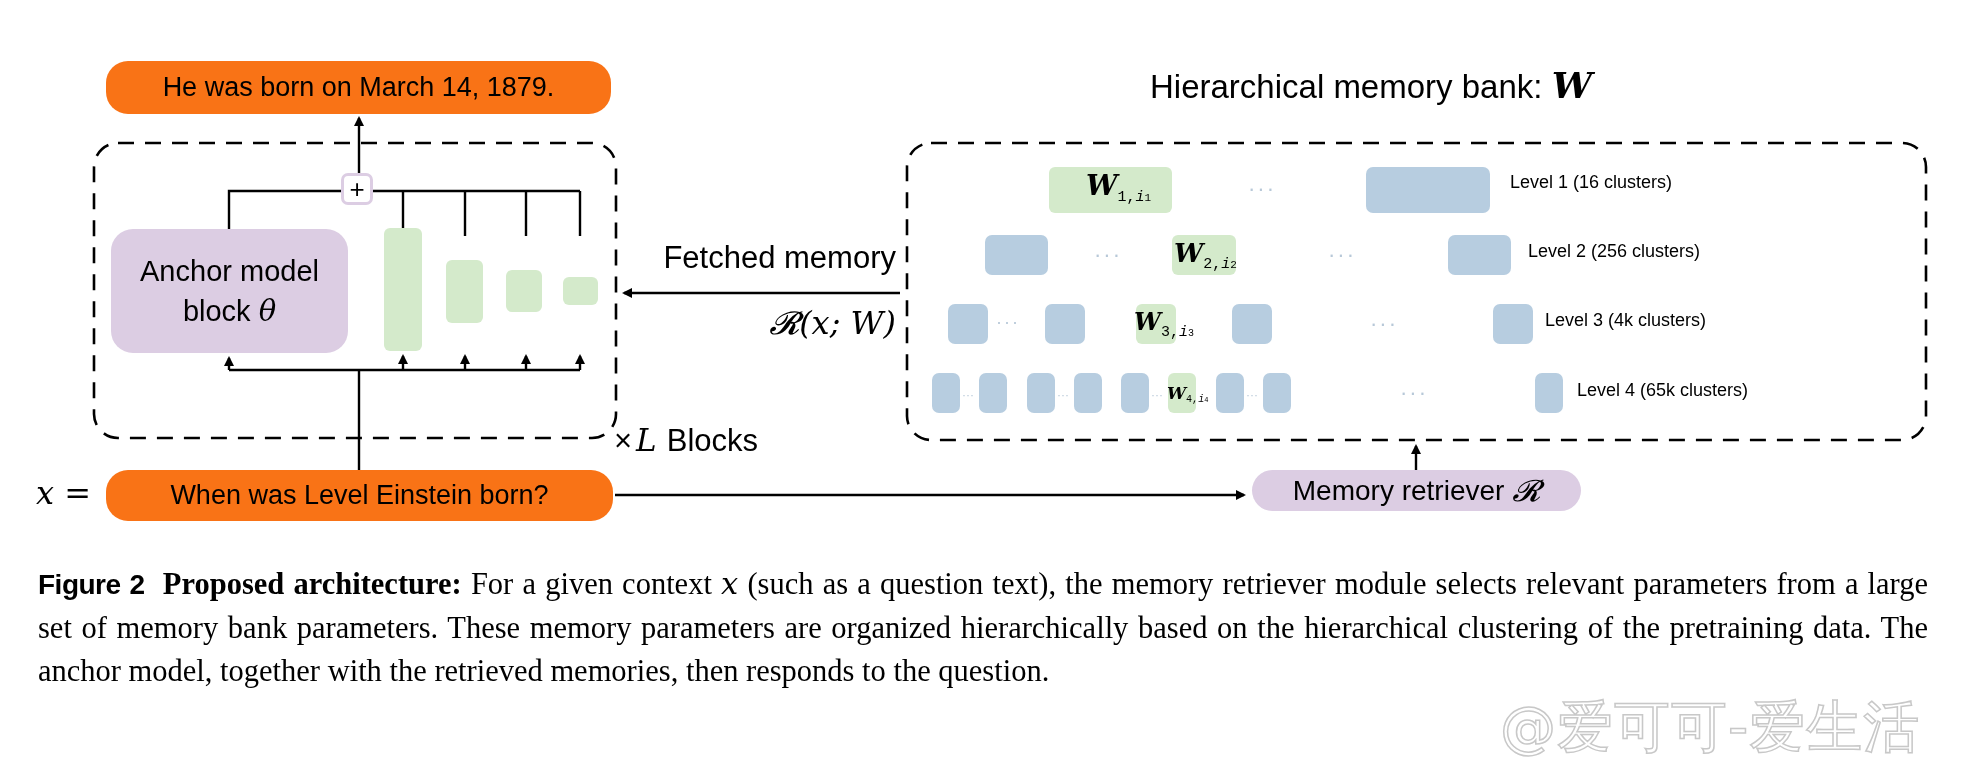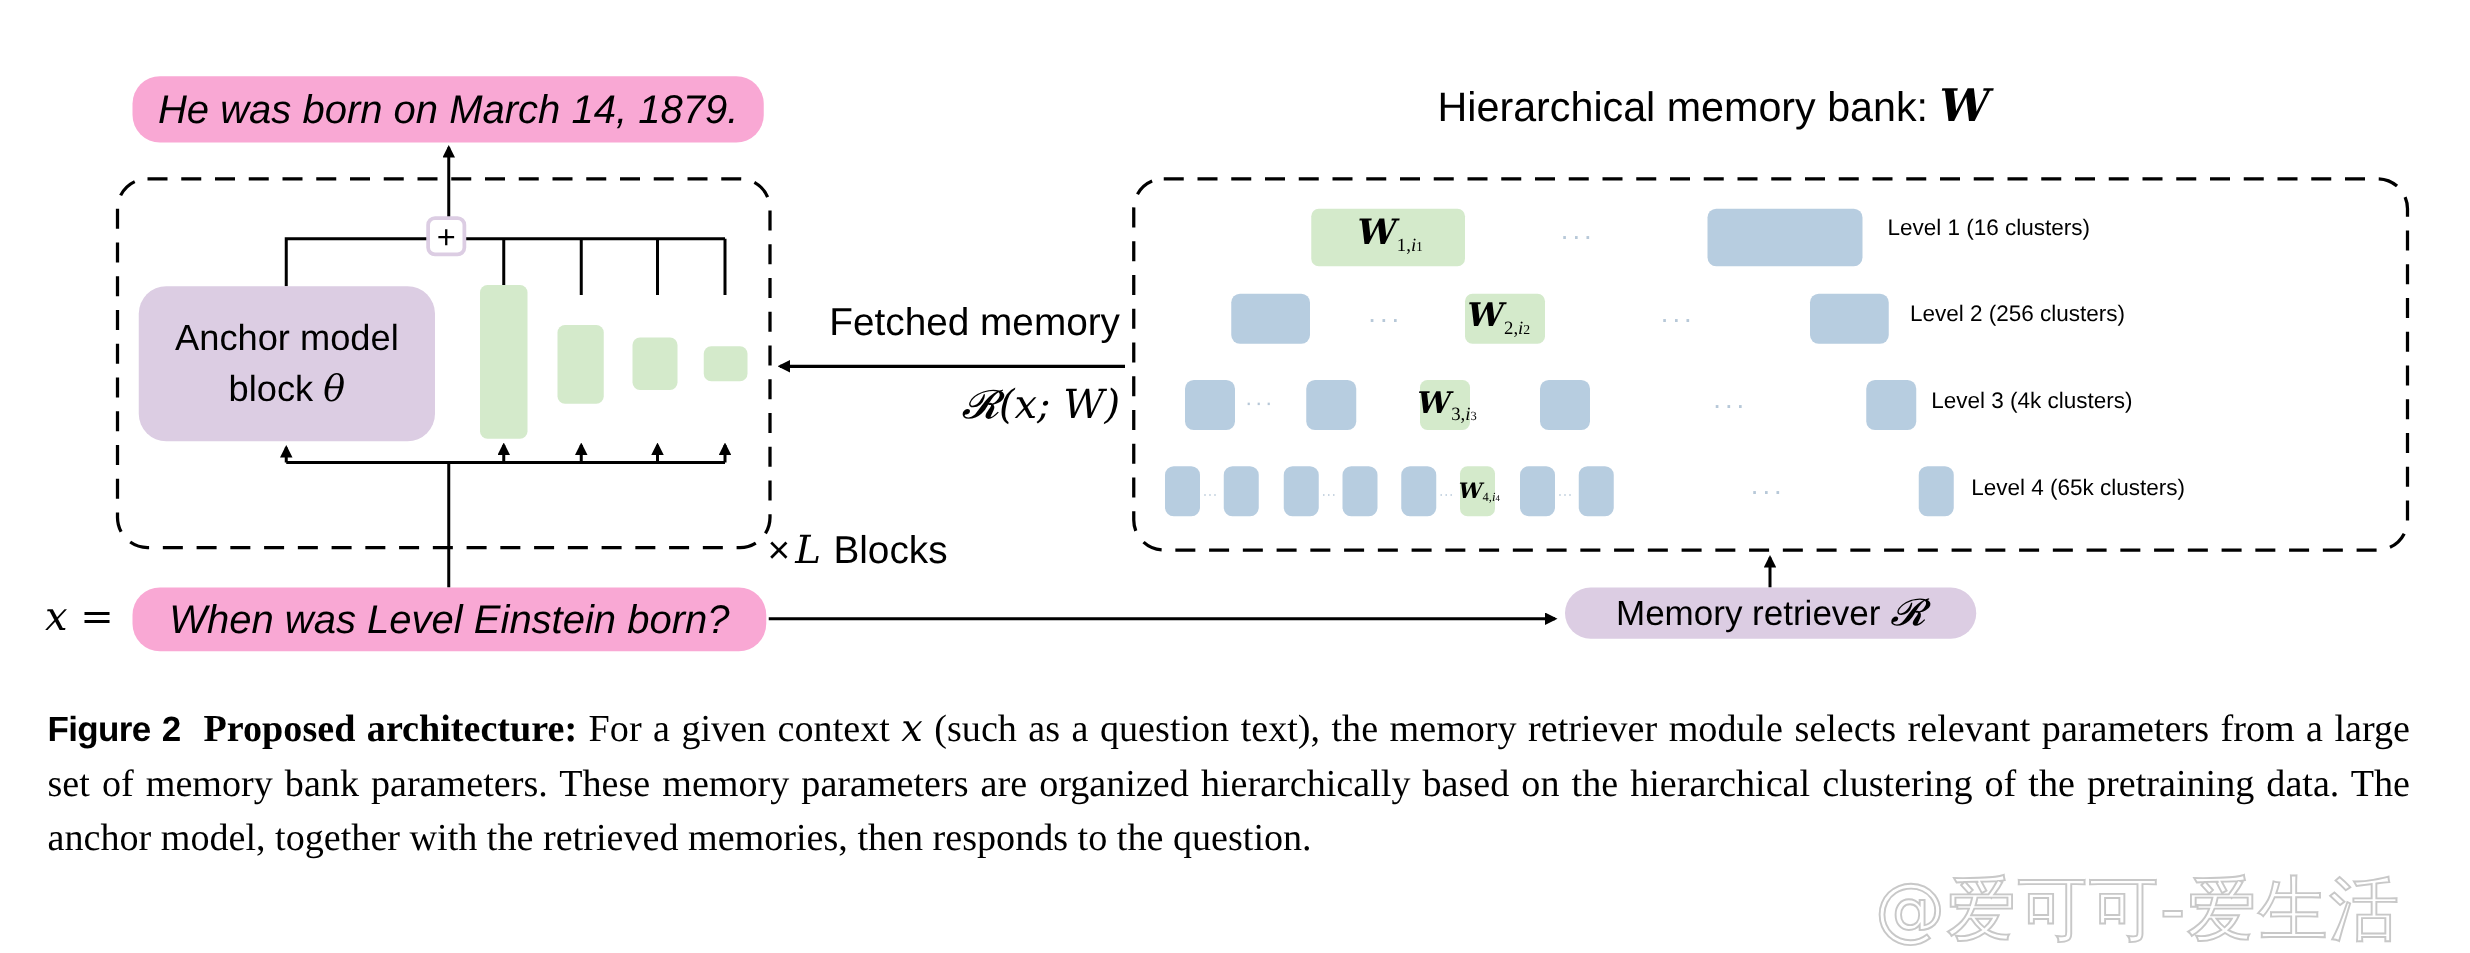--- a/index.html
+++ b/index.html
@@ -1,25 +1,25 @@
 <!DOCTYPE html>
 <html><head>
 <meta charset="utf-8">
 <style>
   html, body { margin: 0; padding: 0; background: #ffffff; }
   body { width: 1976px; height: 762px; position: relative; overflow: hidden; font-family: "Liberation Sans", sans-serif; color: #000; }
   .abs { position: absolute; }
-  .bubble { position: absolute; background: #f9a8d4; border-radius: 22px; display: flex; align-items: center; justify-content: center; font-style: italic; font-size: 32px; }
+  .bubble { position: absolute; background: #f97316; border-radius: 22px; display: flex; align-items: center; justify-content: center; font-size: 27px; }
   .purple { position: absolute; background: #dccde3; border-radius: 22px; display: flex; align-items: center; justify-content: center; text-align: center; }
   .green { position: absolute; background: #d4eacb; border-radius: 6px; }
   .blue { position: absolute; background: #b7cde0; border-radius: 7px; }
   .dots { position: absolute; color: #b7c8d8; font-size: 22px; letter-spacing: 2px; line-height: 1; }
   .smalldots { position: absolute; color: #b7c8d8; font-size: 12px; letter-spacing: 0; line-height: 1; }
   .wlabel { position: absolute; font-family: "DejaVu Serif", serif; font-weight: bold; font-style: italic; font-size: 28px; line-height: 1; white-space: nowrap; }
-  .wlabel sub { font-family: Liberation Serif, serif; font-weight: normal; font-size: 15px; font-style: normal; vertical-align: -6px; }
+  .wlabel sub { font-family: Liberation Mono, monospace; font-weight: normal; font-size: 15px; font-style: normal; vertical-align: -6px; }
   .wlabel sub i { font-style: italic; }
   .level-label { position: absolute; font-size: 18px; white-space: nowrap; line-height: 1; }
   .math { font-family: "DejaVu Serif", serif; font-style: italic; }
   svg.lines { position: absolute; left: 0; top: 0; }
   .caption { position: absolute; left: 38px; top: 562px; width: 1890px; font-family: "Liberation Serif", serif; font-size: 30.5px; line-height: 43.5px; text-align: justify; }
   .caption .fig { font-family: "Liberation Sans", sans-serif; font-weight: bold; font-size: 28px; letter-spacing: -0.5px; }
   .caption .title { font-weight: bold; }
   .watermark { position: absolute; left: 1500px; top: 690px; font-size: 56px; color: rgba(255,255,255,0.9); -webkit-text-stroke: 1.5px #c8c8c8; font-family: "DejaVu Sans", sans-serif; white-space: nowrap; letter-spacing: 1px; }
 </style>
 </head>

